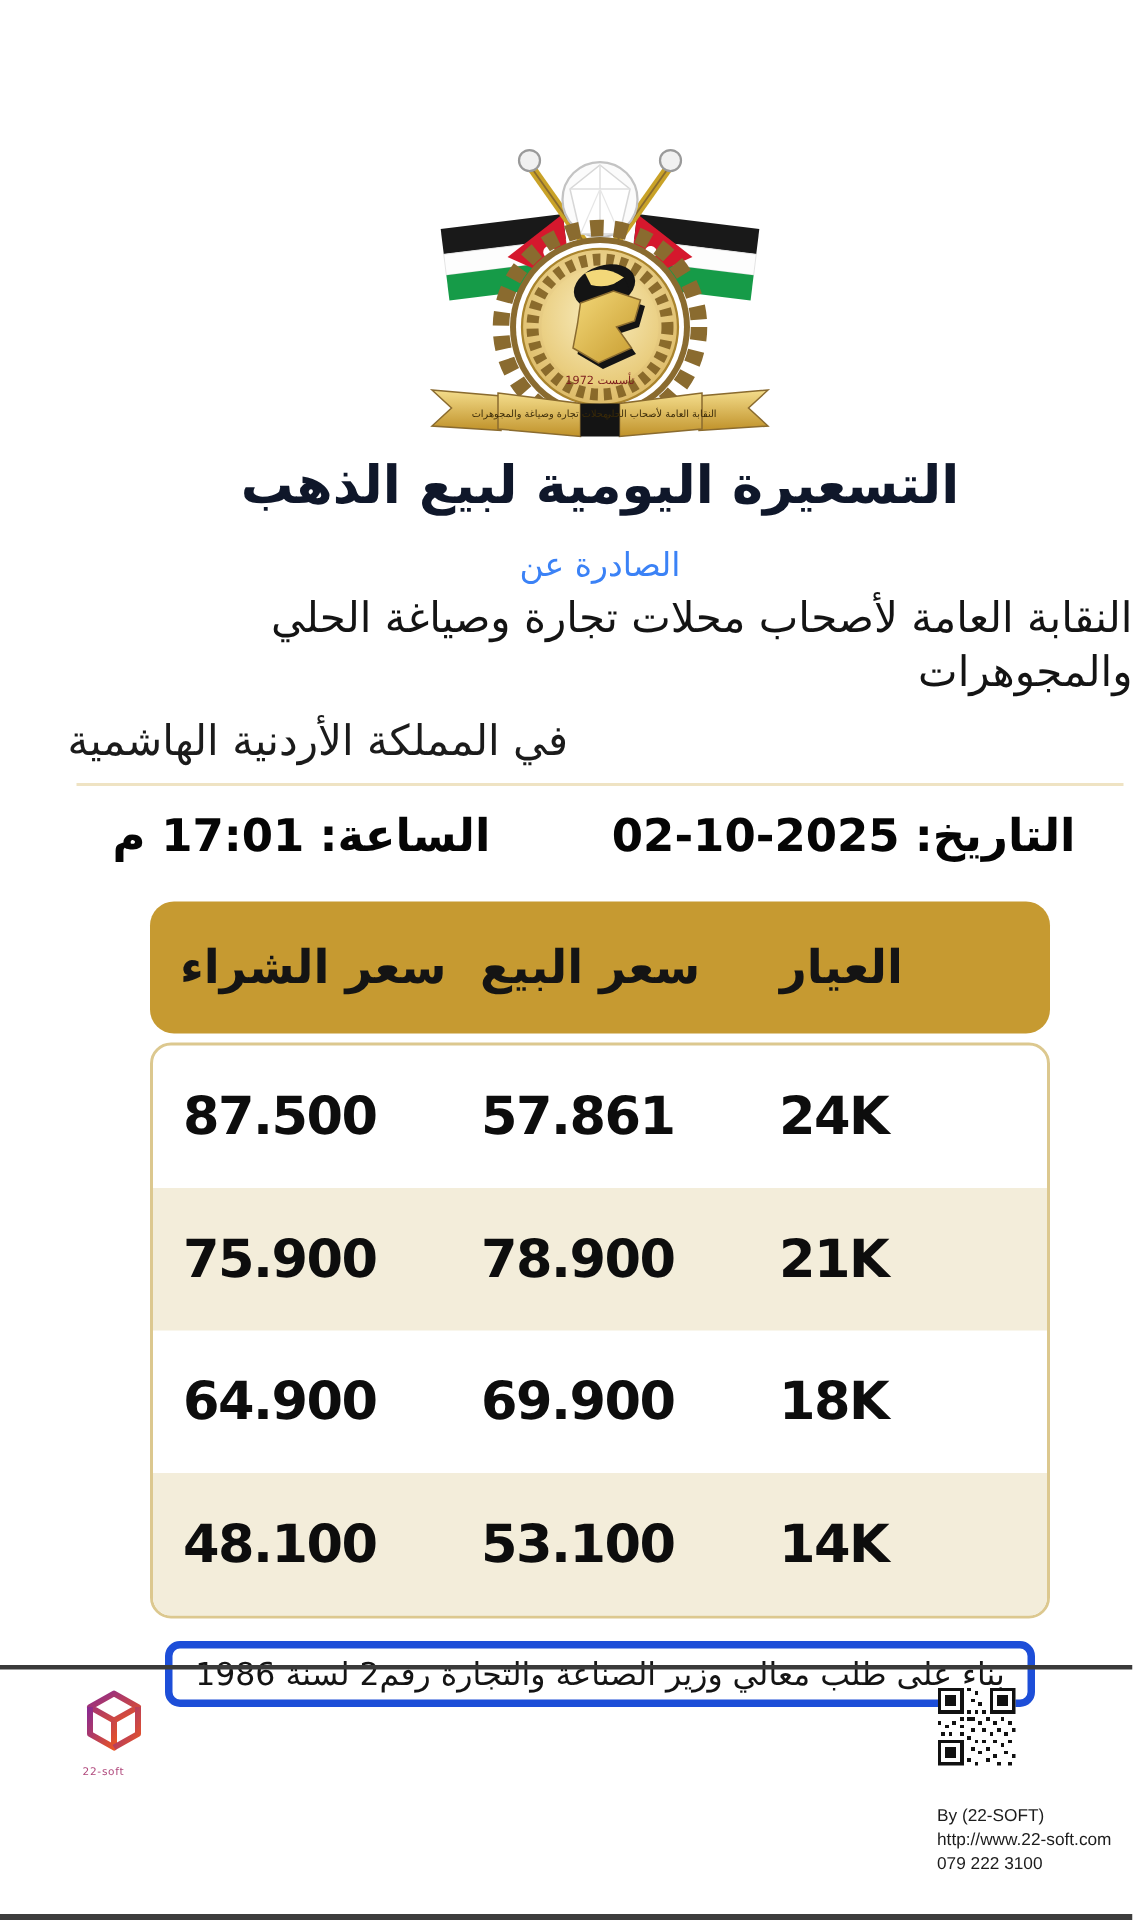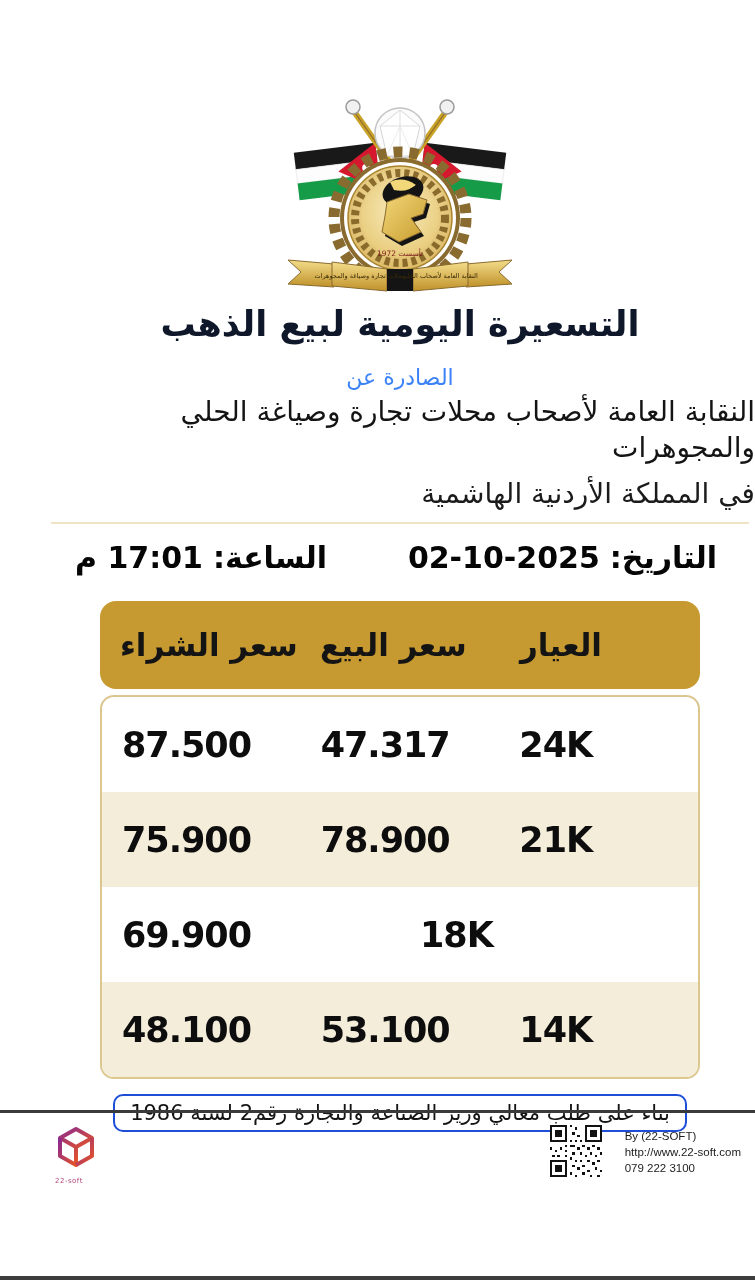--- a/index.html
+++ b/index.html
@@ -13,21 +13,21 @@
   .logo{display:block;margin:90px auto 0;}
   .logo text{font-family:"DejaVu Sans","Liberation Sans",sans-serif;}
 
   
   .title{
     text-align:center;font-size:35px;font-weight:bold;color:#0f172a;
     margin:6px 0 0;line-height:1.3;
   }
   .issued{ text-align:center;font-size:22px;color:#3b82f6;margin-top:16px;line-height:1.25;}
   .syndicate{text-align:right;font-size:28px;color:#141414;margin-top:3px;line-height:1.3;}
-  .kingdom{ text-align:right;font-size:28px;color:#1b1b1b;margin-top:9px;line-height:1.3;}
+  .kingdom{ text-align:left;font-size:28px;color:#1b1b1b;margin-top:9px;line-height:1.3;}
   .soft-rule{height:2px;background:#efe3c3;margin:10px 6px 0;}
 
   
   .datetime{
     direction:rtl;display:flex;justify-content:space-between;align-items:baseline;
     padding:0 38px 0 30px;margin-top:16px;font-size:30px;font-weight:bold;color:#050505;
   }
   .dt-pair{display:flex;gap:10px;align-items:baseline;}
 
   
@@ -44,30 +44,30 @@
   }
   .trow{
     display:flex;direction:rtl;align-items:center;height:95px;
     font-size:35px;font-weight:bold;color:#0d0d0d;letter-spacing:-1px;
   }
   .trow.alt{background:#F3EDDA;}
 
   
   .note-wrap{display:flex;justify-content:center;margin-top:15px;}
   .note{
-    direction:rtl;border:2px solid #1d4ed8;border-radius:10px;
+    direction:rtl;border:5px solid #1d4ed8;border-radius:10px;
     padding:5px 15px;font-size:21px;color:#141414;
   }
 
   
   .divider{position:absolute;left:0;right:0;top:1110px;height:3px;background:#3a3a3a;}
   .footer{position:absolute;left:0;right:0;top:1120px;height:90px;}
   .cube-block{position:absolute;left:55px;top:6px;text-align:left;}
   .cube-caption{font-size:7px;color:#b0487c;margin-top:1px;letter-spacing:.5px;}
-  .qr-block{position:absolute;right:14px;top:5px;display:flex;gap:23px;}
+  .qr-block{position:absolute;right:14px;top:5px;display:flex;gap:23px;flex-direction:column;}
   .qr-text{
     font-size:11.5px;color:#1c1c1c;line-height:1.4;padding-top:3px;
     font-family:"Liberation Sans","DejaVu Sans",sans-serif;
   }
   .bottom-strip{position:absolute;left:0;right:0;bottom:0;height:4px;background:#3d3d3d;}
 </style>
 </head>
 <body>
 
 <div class="page">
@@ -176,31 +176,32 @@
 
   <div class="price-table">
     <div class="thead">
       <div class="col">العيار</div>
       <div class="col">سعر البيع</div>
       <div class="col">سعر الشراء</div>
     </div>
     <div class="tbody">
       <div class="trow">
         <div class="col">24K</div>
-        <div class="col">47.317</div>
+        <div class="col">57.861</div>
         <div class="col">87.500</div>
       </div>
       <div class="trow alt">
         <div class="col">21K</div>
         <div class="col">78.900</div>
         <div class="col">75.900</div>
       </div>
       <div class="trow">
         <div class="col">18K</div>
         <div class="col">69.900</div>
+        <div class="col">64.900</div>
       </div>
       <div class="trow alt">
         <div class="col">14K</div>
         <div class="col">53.100</div>
         <div class="col">48.100</div>
       </div>
     </div>
   </div>
 
   <div class="note-wrap">

